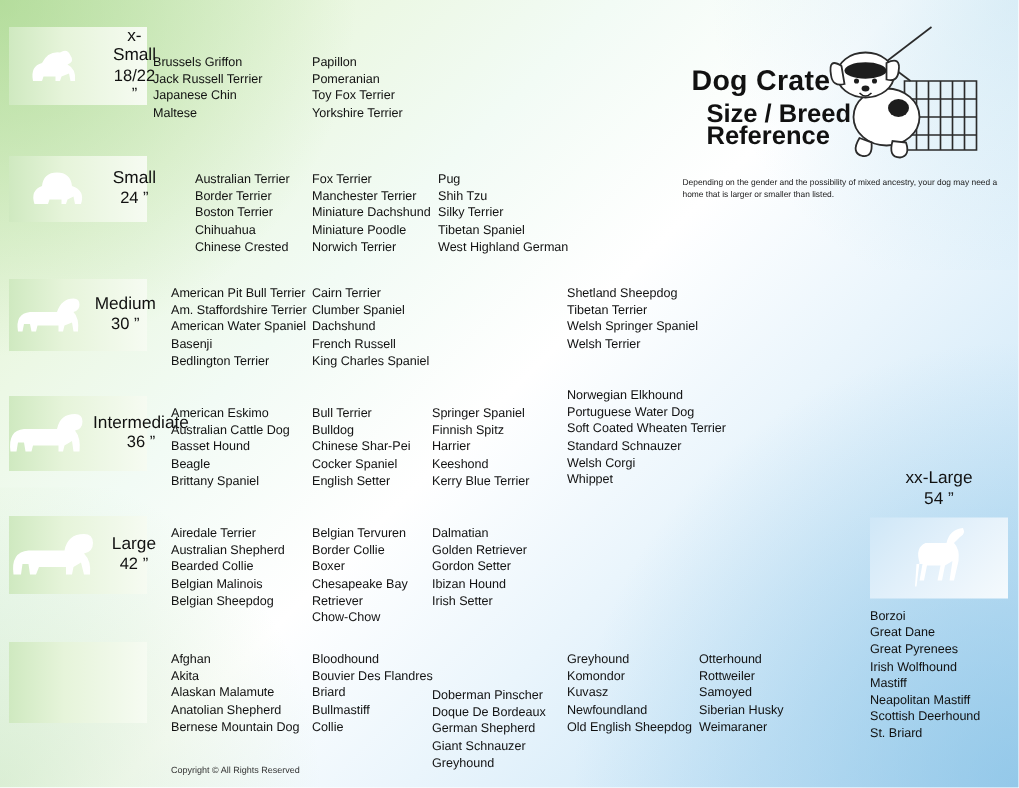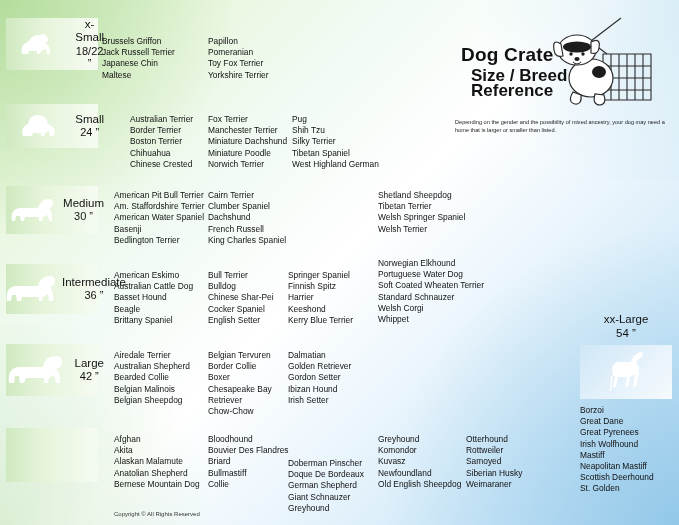--- a/index.html
+++ b/index.html
@@ -353,18 +353,18 @@
       </svg>
     </div>
     <div class="xxl-list">
       <div>Borzoi</div>
       <div>Great Dane</div>
       <div>Great Pyrenees</div>
       <div>Irish Wolfhound</div>
       <div>Mastiff</div>
       <div>Neapolitan Mastiff</div>
       <div>Scottish Deerhound</div>
-      <div>St. Golden</div>
+      <div>St. Briard</div>
     </div>
 
     <div class="copyright">Copyright © All Rights Reserved</div>
   </div>
 </div>
 
 </body></html>

